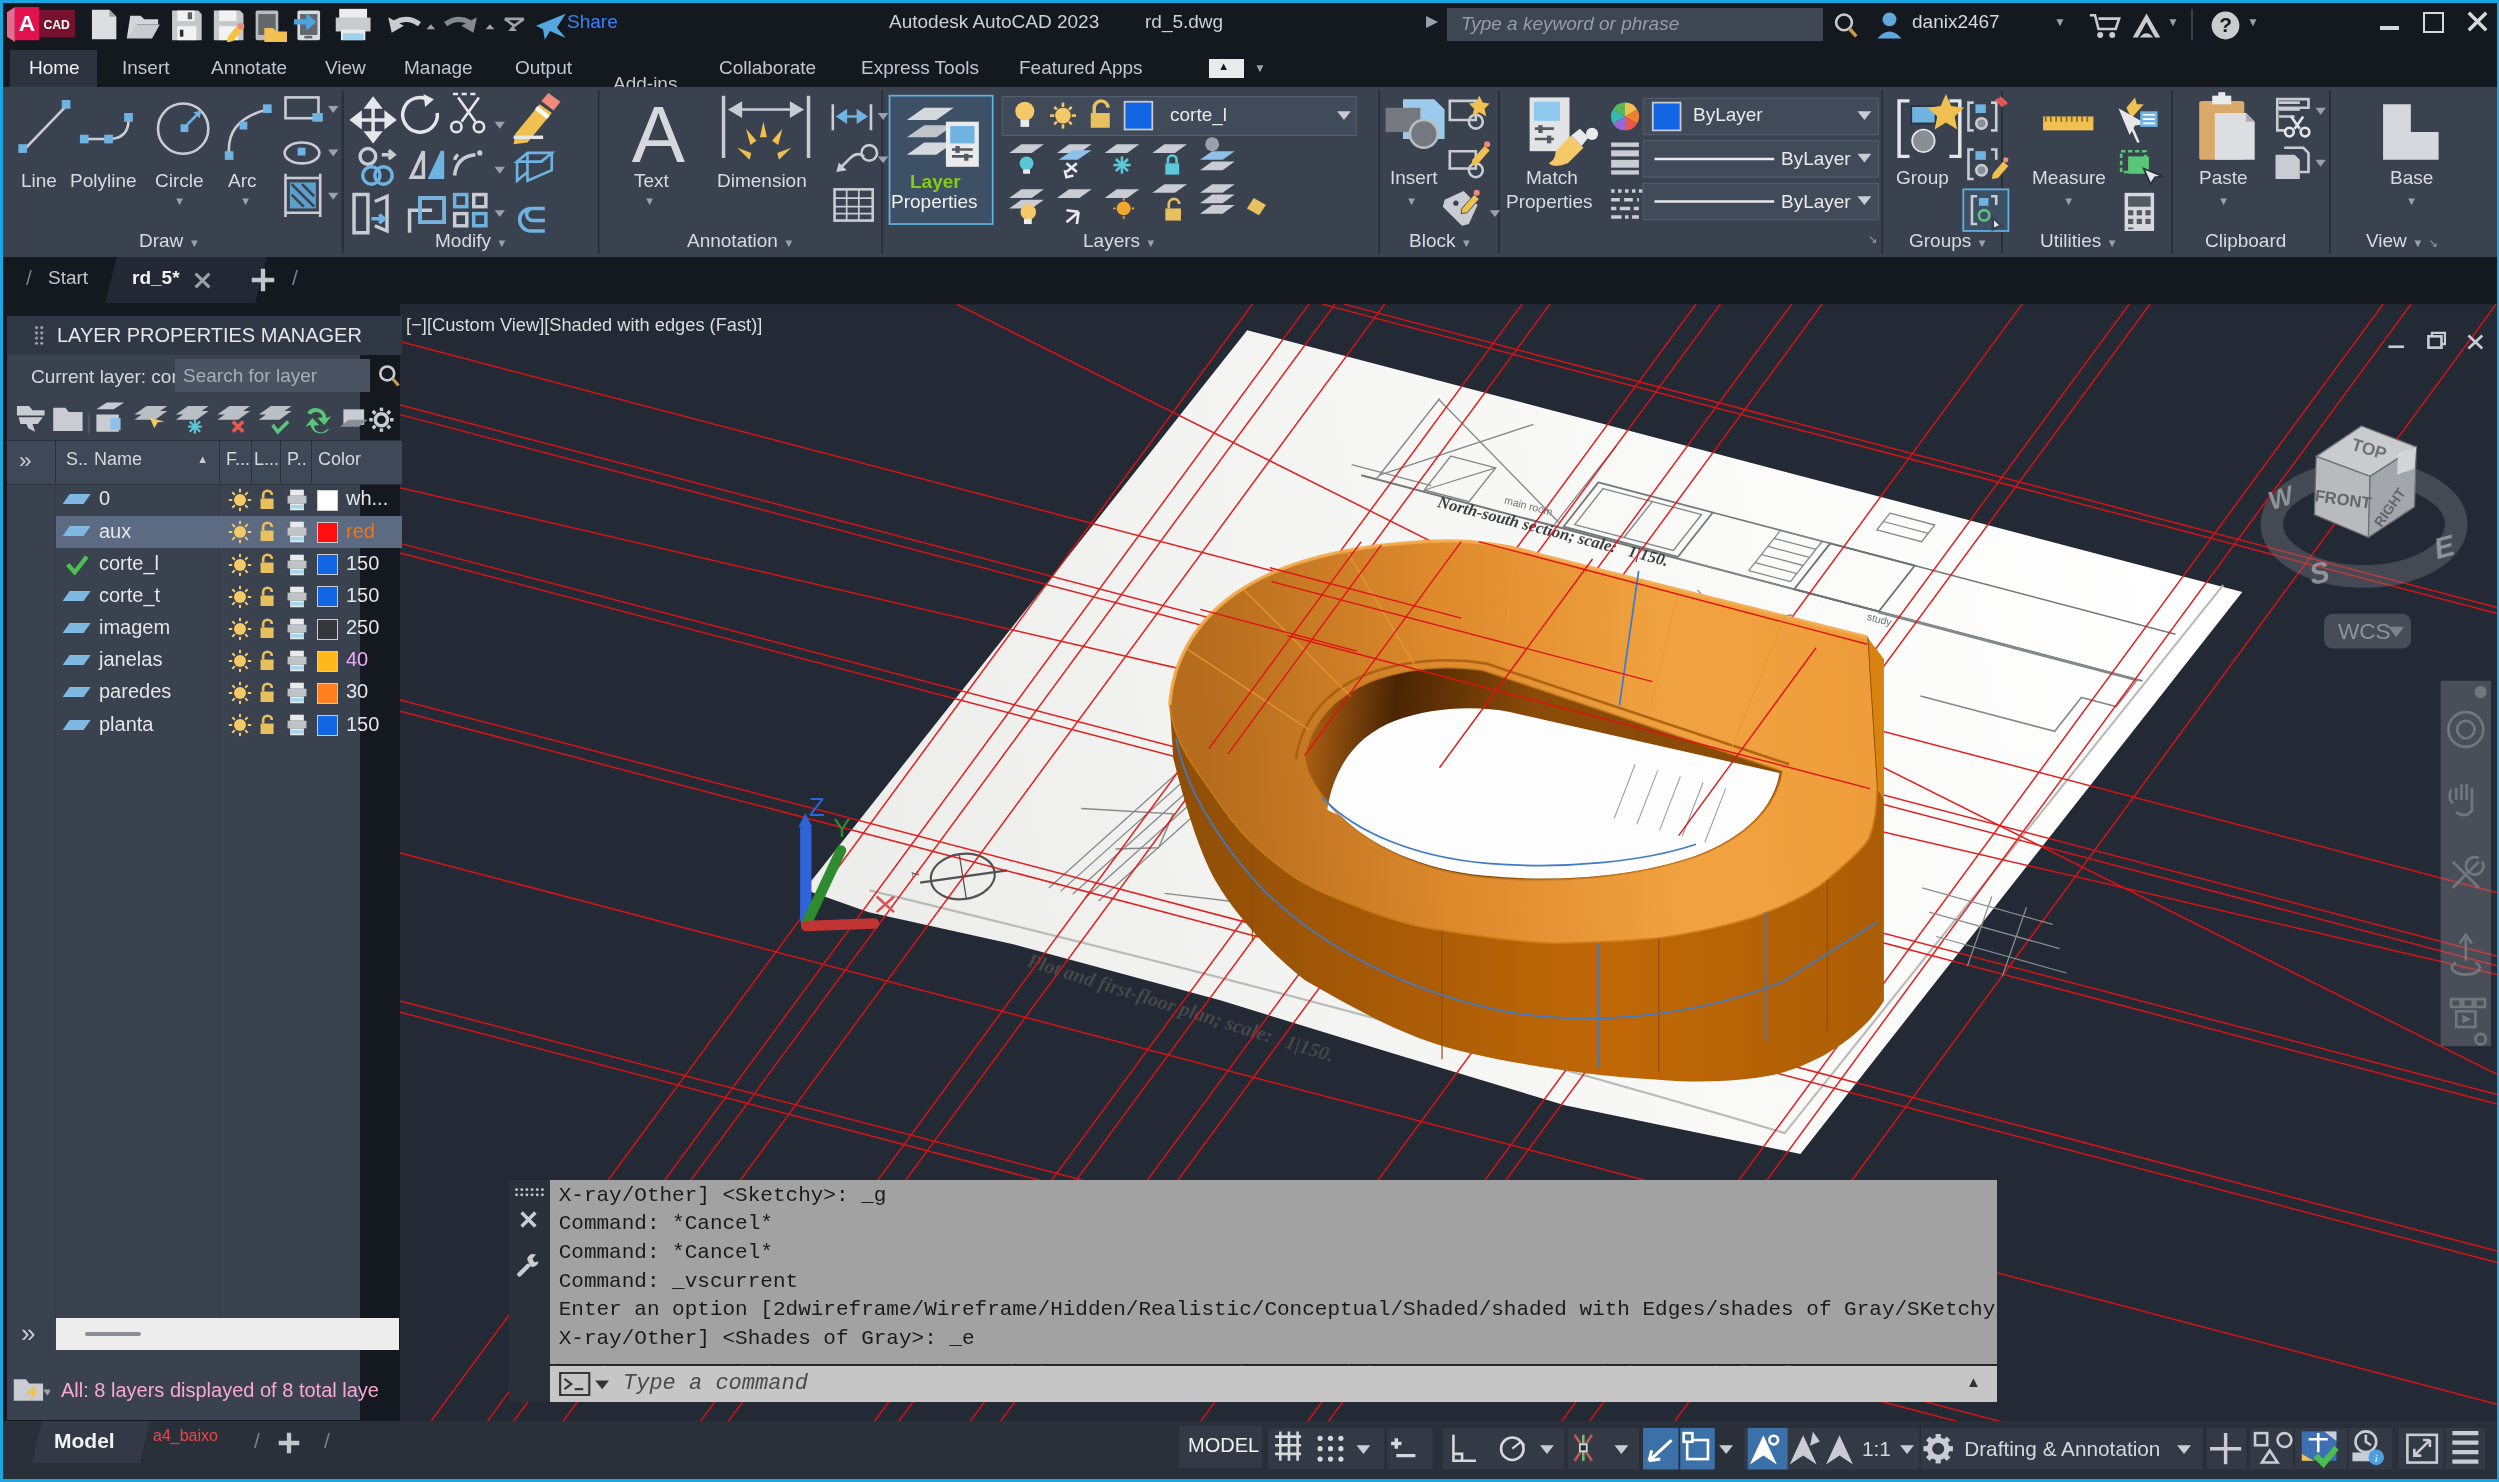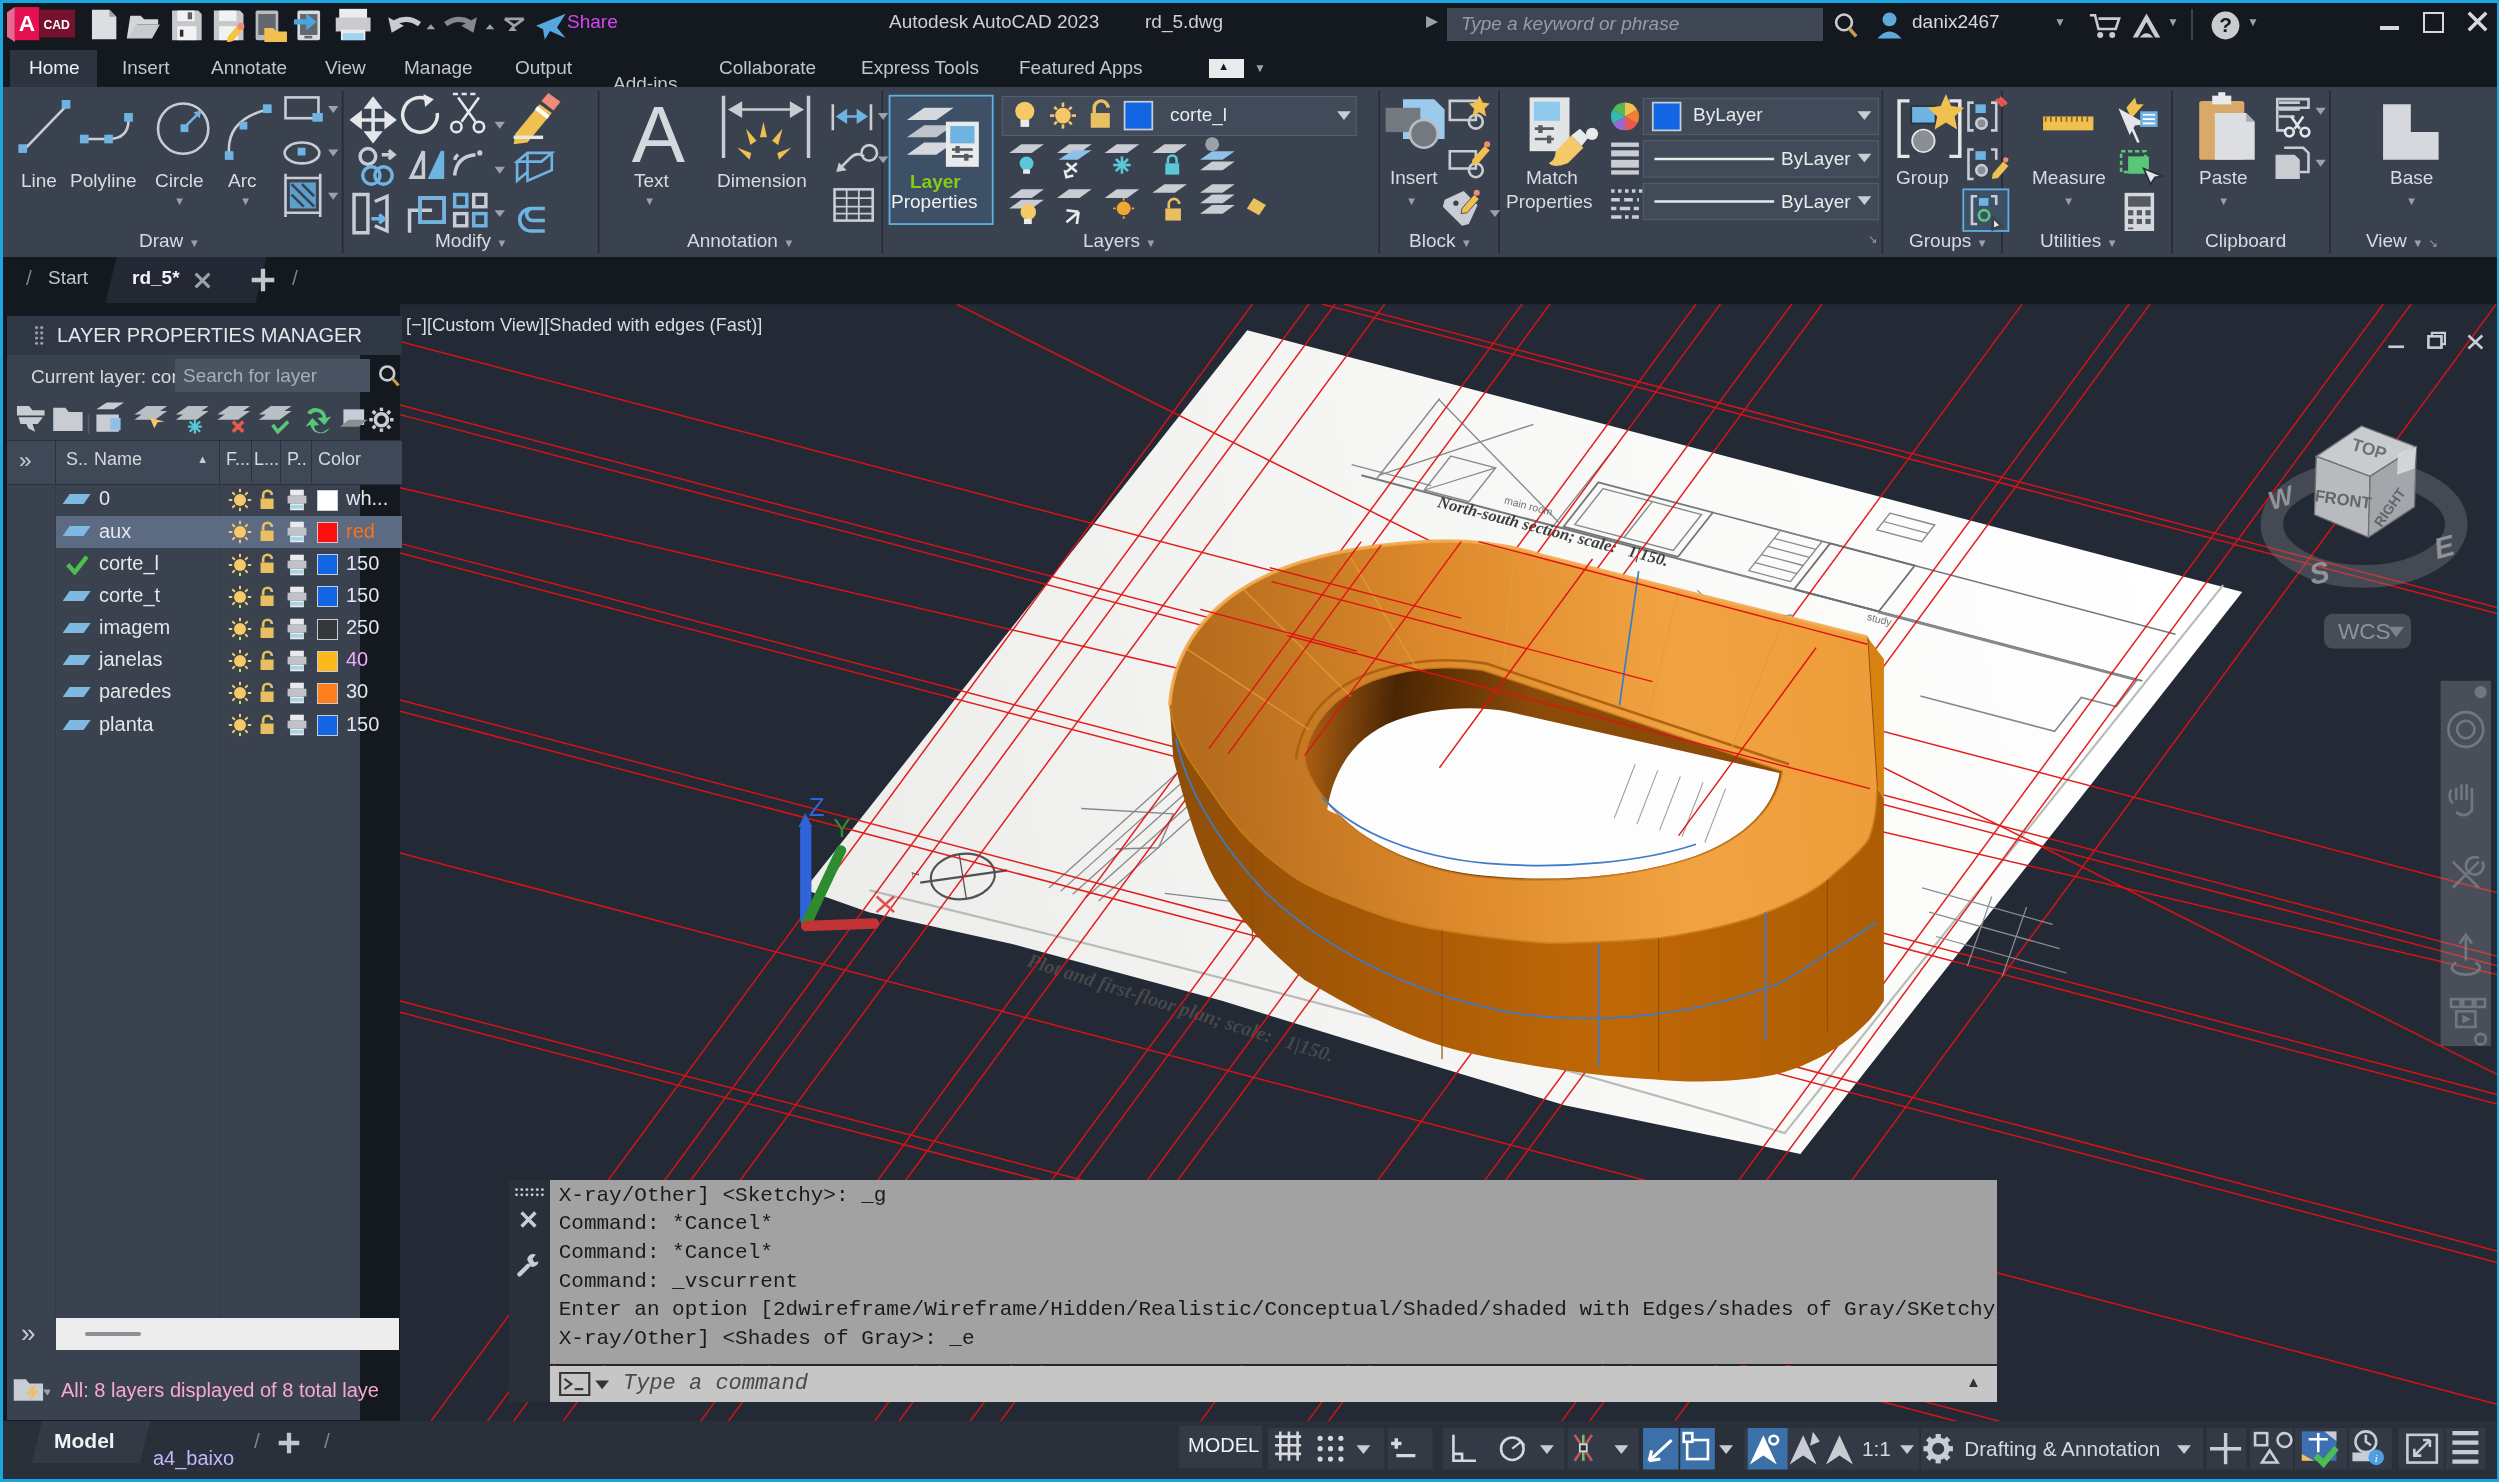--- a/index.html
+++ b/index.html
@@ -58,21 +58,21 @@
     <path d="M42 16 q-14 -10 -28 -2" stroke="#C9CBCE" stroke-width="6" fill="none"></path>
         <path d="M6 8 l4 18 14 -8 z" fill="#C9CBCE"></path>
     <path d="M50 22 l5 -6 5 6 z" fill="#9DA2A8"></path>
     <path d="M72 16 q14 -10 28 -2" stroke="#85898E" stroke-width="6" fill="none"></path>
         <path d="M108 8 l-4 18 -14 -8 z" fill="#85898E"></path>
     <path d="M118 22 l5 -6 5 6 z" fill="#9DA2A8"></path>
     <path d="M140 10 h22 m-22 0 l11 8 11 -8" stroke="#9DA2A8" stroke-width="3" fill="none"></path>
     <path d="M144 24 l5 -6 5 6 z" fill="#9DA2A8"></path>
     <path d="M176 18 l34 -14 -10 16 10 12 -18 -8 -6 10 -2 -12 z" fill="#54A8DE"></path>
   </svg>
-  <div class="txt" style="left:567px;top:11.3px;font-size:19px;color:#d946ef;">Share</div>
+  <div class="txt" style="left:567px;top:11.3px;font-size:19px;color:#3b82f6;">Share</div>
   <div class="txt" style="left:889px;top:11.3px;font-size:19px;color:#CDD1D6;">Autodesk AutoCAD 2023</div>
   <div class="txt" style="left:1145px;top:11.3px;font-size:19px;color:#CDD1D6;">rd_5.dwg</div>
   <div class="txt" style="left:1426px;top:11.3px;font-size:15.7px;color:#9BA1A9;">▶</div>
   <div class="abs" style="left:1447px;top:7.8px;width:376px;height:33px;background:#3E4653;"></div>
   <div class="txt" style="left:1461px;top:13px;font-size:19px;font-style:italic;color:#969DA7;">Type a keyword or phrase</div>
   <svg class="abs" style="left:1830px;top:10.4px;" width="35" height="30" viewBox="0 0 40 34">
     <circle cx="16" cy="14" r="9" fill="none" stroke="#C9CBCE" stroke-width="3"></circle>
     <path d="M22 21 l8 9" stroke="#C89A52" stroke-width="4"></path>
   </svg>
   <svg class="abs" style="left:1872px;top:8.7px;" width="35" height="33" viewBox="0 0 40 38">
@@ -1049,21 +1049,21 @@
     <path d="M6 8 l8 6 -8 6" fill="none" stroke="#333" stroke-width="2.5"></path>
         <path d="M18 20 h10" stroke="#333" stroke-width="2.5"></path>
     <path d="M42 10 l8 10 8 -10 z" fill="#333"></path>
   </svg>
   <div class="txt" style="left:73px;top:5.2px;font-family:'Liberation Mono',monospace;font-style:italic;font-size:22px;color:#4A4A4A;">Type a command</div>
   <div class="txt" style="left:1416px;top:7px;font-size:15px;color:#333;">▲</div>
 </div>
 <div class="abs" style="left:0;top:1421px;width:2500px;height:58px;background:#2A3039;">
   <div class="abs" style="left:37px;top:0;width:108px;height:42px;background:#333A45;transform:skewX(-14deg);"></div>
   <div class="txt" style="left:54px;top:7.8px;font-size:21px;font-weight:bold;color:#F0F2F4;">Model</div>
-  <div class="txt" style="left:153px;top:26px;font-size:20px;color:#c4b5fd;">a4_baixo</div>
+  <div class="txt" style="left:153px;top:6px;font-size:16px;color:#ef4444;">a4_baixo</div>
   <div class="txt" style="left:254px;top:7.8px;font-size:21px;color:#7A828D;">/</div>
   <svg class="abs" style="left:277px;top:9.6px;" width="24" height="24" viewBox="0 0 28 28">
         <path d="M14 2 V26 M2 14 H26" stroke="#C2C7CE" stroke-width="5"></path>
       </svg>
   <div class="txt" style="left:324px;top:7.8px;font-size:21px;color:#7A828D;">/</div>
   <div class="abs" style="left:1179px;top:5.2px;width:83px;height:42px;background:#333A45;"></div>
   <div class="txt" style="left:1188px;top:13px;font-size:20px;color:#F0F2F4;">MODEL</div>
   <svg class="abs" style="left:0;top:0;" width="2500" height="58" viewBox="0 0 2874 67">
     <g fill="#333A45">
       <rect x="1458" y="8" width="134" height="48"></rect>

